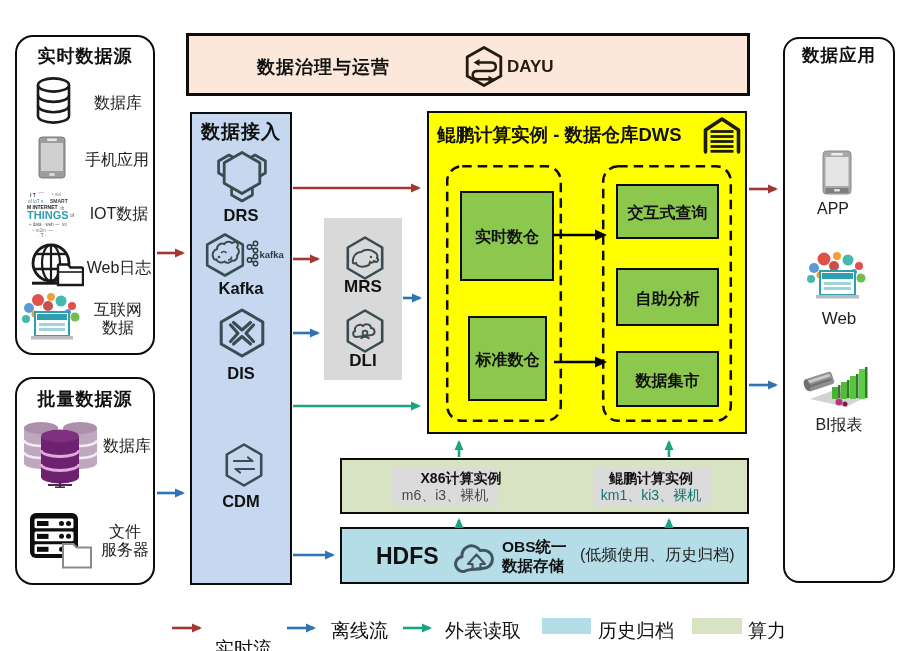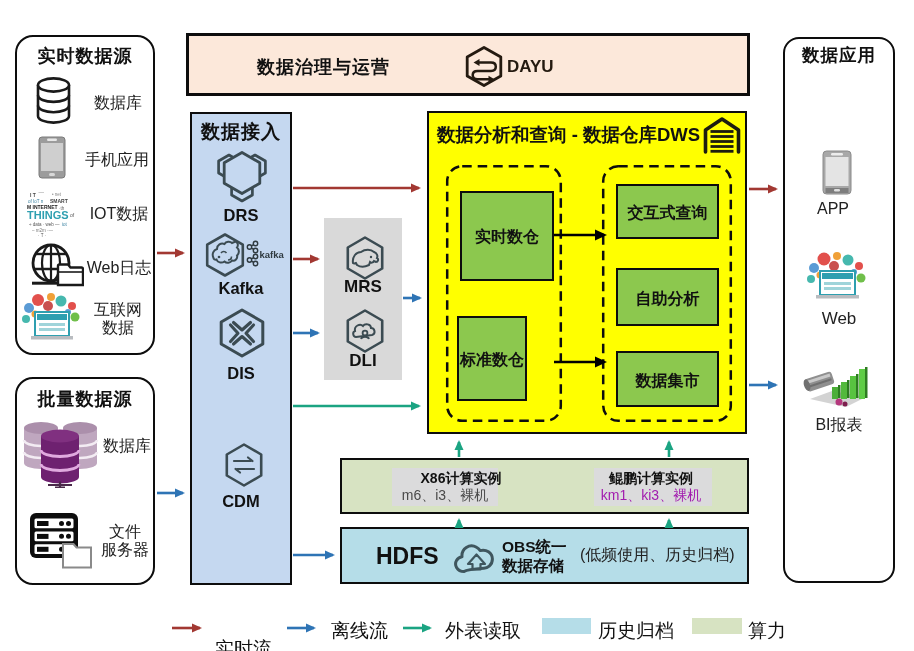--- a/index.html
+++ b/index.html
@@ -40,51 +40,51 @@
 
   <div class="bx" style="left:190px;top:112px;width:102px;height:473px;border:2.5px solid #0d0d0d;background:#c5d8f0;">
     <div class="ttl" style="position:absolute;left:0;right:0;top:5px;font-size:19px;">数据接入</div>
     <div class="ttl" style="position:absolute;left:0;right:0;top:92px;font-size:16.5px;letter-spacing:0;">DRS</div>
     <div class="ttl" style="position:absolute;left:0;right:0;top:165px;font-size:16.5px;letter-spacing:0;">Kafka</div>
     <div class="ttl" style="position:absolute;left:0;right:0;top:250px;font-size:16.5px;letter-spacing:0;">DIS</div>
     <div class="ttl" style="position:absolute;left:0;right:0;top:378px;font-size:16.5px;letter-spacing:0;">CDM</div>
   </div>
 
   <div class="bx" style="left:427px;top:111px;width:320px;height:323px;border:2.5px solid #0d0d0d;background:#ffff00;">
-    <div style="position:absolute;left:8px;top:9px;font-weight:bold;font-size:18.5px;color:#111;">数据分析和查询 - 数据仓库DWS</div>
+    <div style="position:absolute;left:8px;top:9px;font-weight:bold;font-size:18.5px;color:#111;">鲲鹏计算实例 - 数据仓库DWS</div>
 
     <svg style="position:absolute;left:0;top:0;" width="315" height="318" viewBox="0 0 315 318">
       <rect x="18.2" y="53.2" width="113.6" height="254.6" rx="15" fill="none" stroke="#0d0d0d" stroke-width="2.5" stroke-dasharray="9.5 6"></rect>
       <rect x="174.2" y="53.2" width="127.6" height="254.6" rx="15" fill="none" stroke="#0d0d0d" stroke-width="2.5" stroke-dasharray="9.5 6"></rect>
     </svg>
 
     <div class="bx" style="left:31px;top:78px;width:94px;height:90px;border:2px solid #0d0d0d;background:#8cc84e;">
       <div class="ttl" style="position:absolute;left:0;right:0;top:34px;font-size:16px;letter-spacing:0;">实时数仓</div>
     </div>
-    <div class="bx" style="left:28px;top:203px;width:70px;height:85px;border:2px solid #0d0d0d;background:#8cc84e;text-decoration:underline;">
+    <div class="bx" style="left:39px;top:203px;width:79px;height:85px;border:2px solid #0d0d0d;background:#8cc84e;text-decoration:underline;">
       <div class="ttl" style="position:absolute;left:0;right:0;top:32px;font-size:16px;letter-spacing:0;">标准数仓</div>
     </div>
     <div class="bx" style="left:187px;top:71px;width:103px;height:55px;border:2px solid #0d0d0d;background:#8cc84e;">
       <div class="ttl" style="position:absolute;left:0;right:0;top:17px;font-size:16px;letter-spacing:0;">交互式查询</div>
     </div>
     <div class="bx" style="left:187px;top:155px;width:103px;height:58px;border:2px solid #0d0d0d;background:#8cc84e;">
       <div class="ttl" style="position:absolute;left:0;right:0;top:19px;font-size:16px;letter-spacing:0;">自助分析</div>
     </div>
     <div class="bx" style="left:187px;top:238px;width:103px;height:56px;border:2px solid #0d0d0d;background:#8cc84e;">
       <div class="ttl" style="position:absolute;left:0;right:0;top:18px;font-size:16px;letter-spacing:0;">数据集市</div>
     </div>
   </div>
 
   <div class="bx" style="left:340px;top:458px;width:409px;height:56px;border:2px solid #0d0d0d;background:#d7e3c2;">
     <div class="bx" style="left:50px;top:8px;width:106px;height:38px;background:#dbdbdc;"></div>
     <div class="bx" style="left:252px;top:8px;width:118px;height:38px;background:#dbdbdc;"></div>
     <div style="position:absolute;left:16px;top:10px;width:206px;text-align:center;font-weight:bold;font-size:14px;color:#111;">X86计算实例</div>
     <div style="position:absolute;left:0px;top:27px;width:206px;text-align:center;font-size:14px;color:#4a4a4a;">m6、i3、裸机</div>
     <div style="position:absolute;left:206px;top:10px;width:206px;text-align:center;font-weight:bold;font-size:14px;color:#111;">鲲鹏计算实例</div>
-    <div style="position:absolute;left:206px;top:27px;width:206px;text-align:center;font-size:14px;color:#a21caf;">km1、ki3、裸机</div>
+    <div style="position:absolute;left:206px;top:27px;width:206px;text-align:center;font-size:14px;color:#0f766e;">km1、ki3、裸机</div>
   </div>
 
   <div class="bx" style="left:340px;top:527px;width:409px;height:57px;border:2px solid #0d0d0d;background:#b5dde8;">
     <div style="position:absolute;left:34px;top:14px;font-weight:bold;font-size:23px;color:#111;">HDFS</div>
     <div style="position:absolute;left:160px;top:8px;font-weight:bold;font-size:15.5px;color:#111;line-height:1.25;">OBS统一<br>数据存储</div>
     <div style="position:absolute;left:238px;top:16px;font-size:16px;color:#222;">(低频使用、历史归档)</div>
   </div>
 
   <div class="bx" style="left:783px;top:37px;width:112px;height:546px;border:2.5px solid #0d0d0d;border-radius:16px;background:#fff;">
     <div class="ttl" style="position:absolute;left:0;right:0;top:4px;font-size:17.5px;">数据应用</div>

